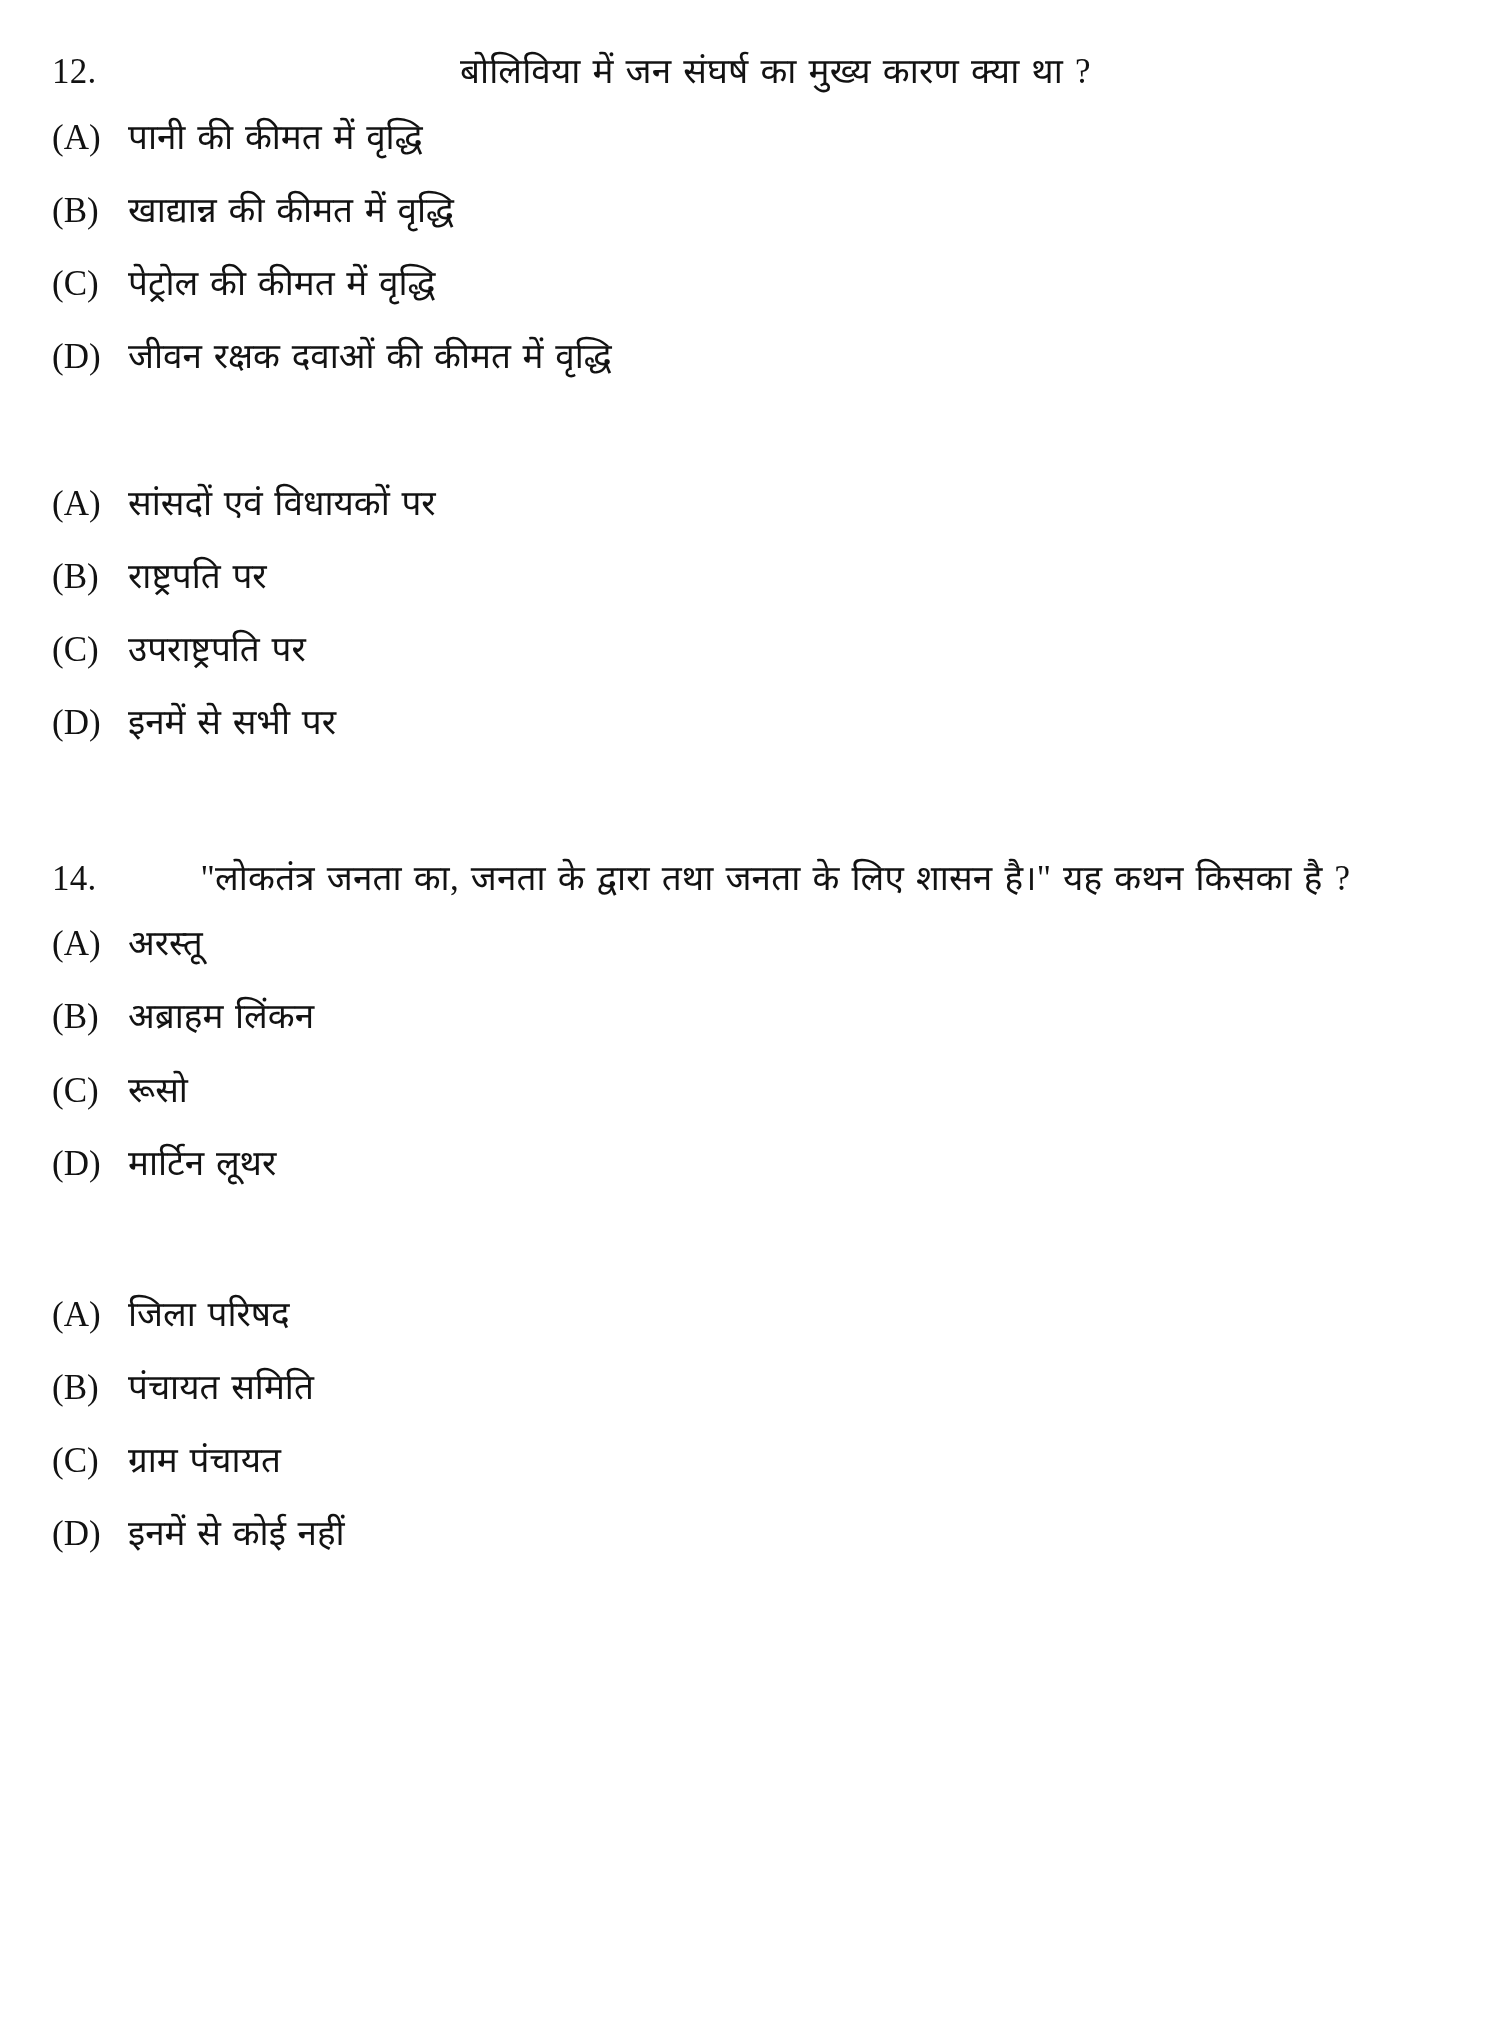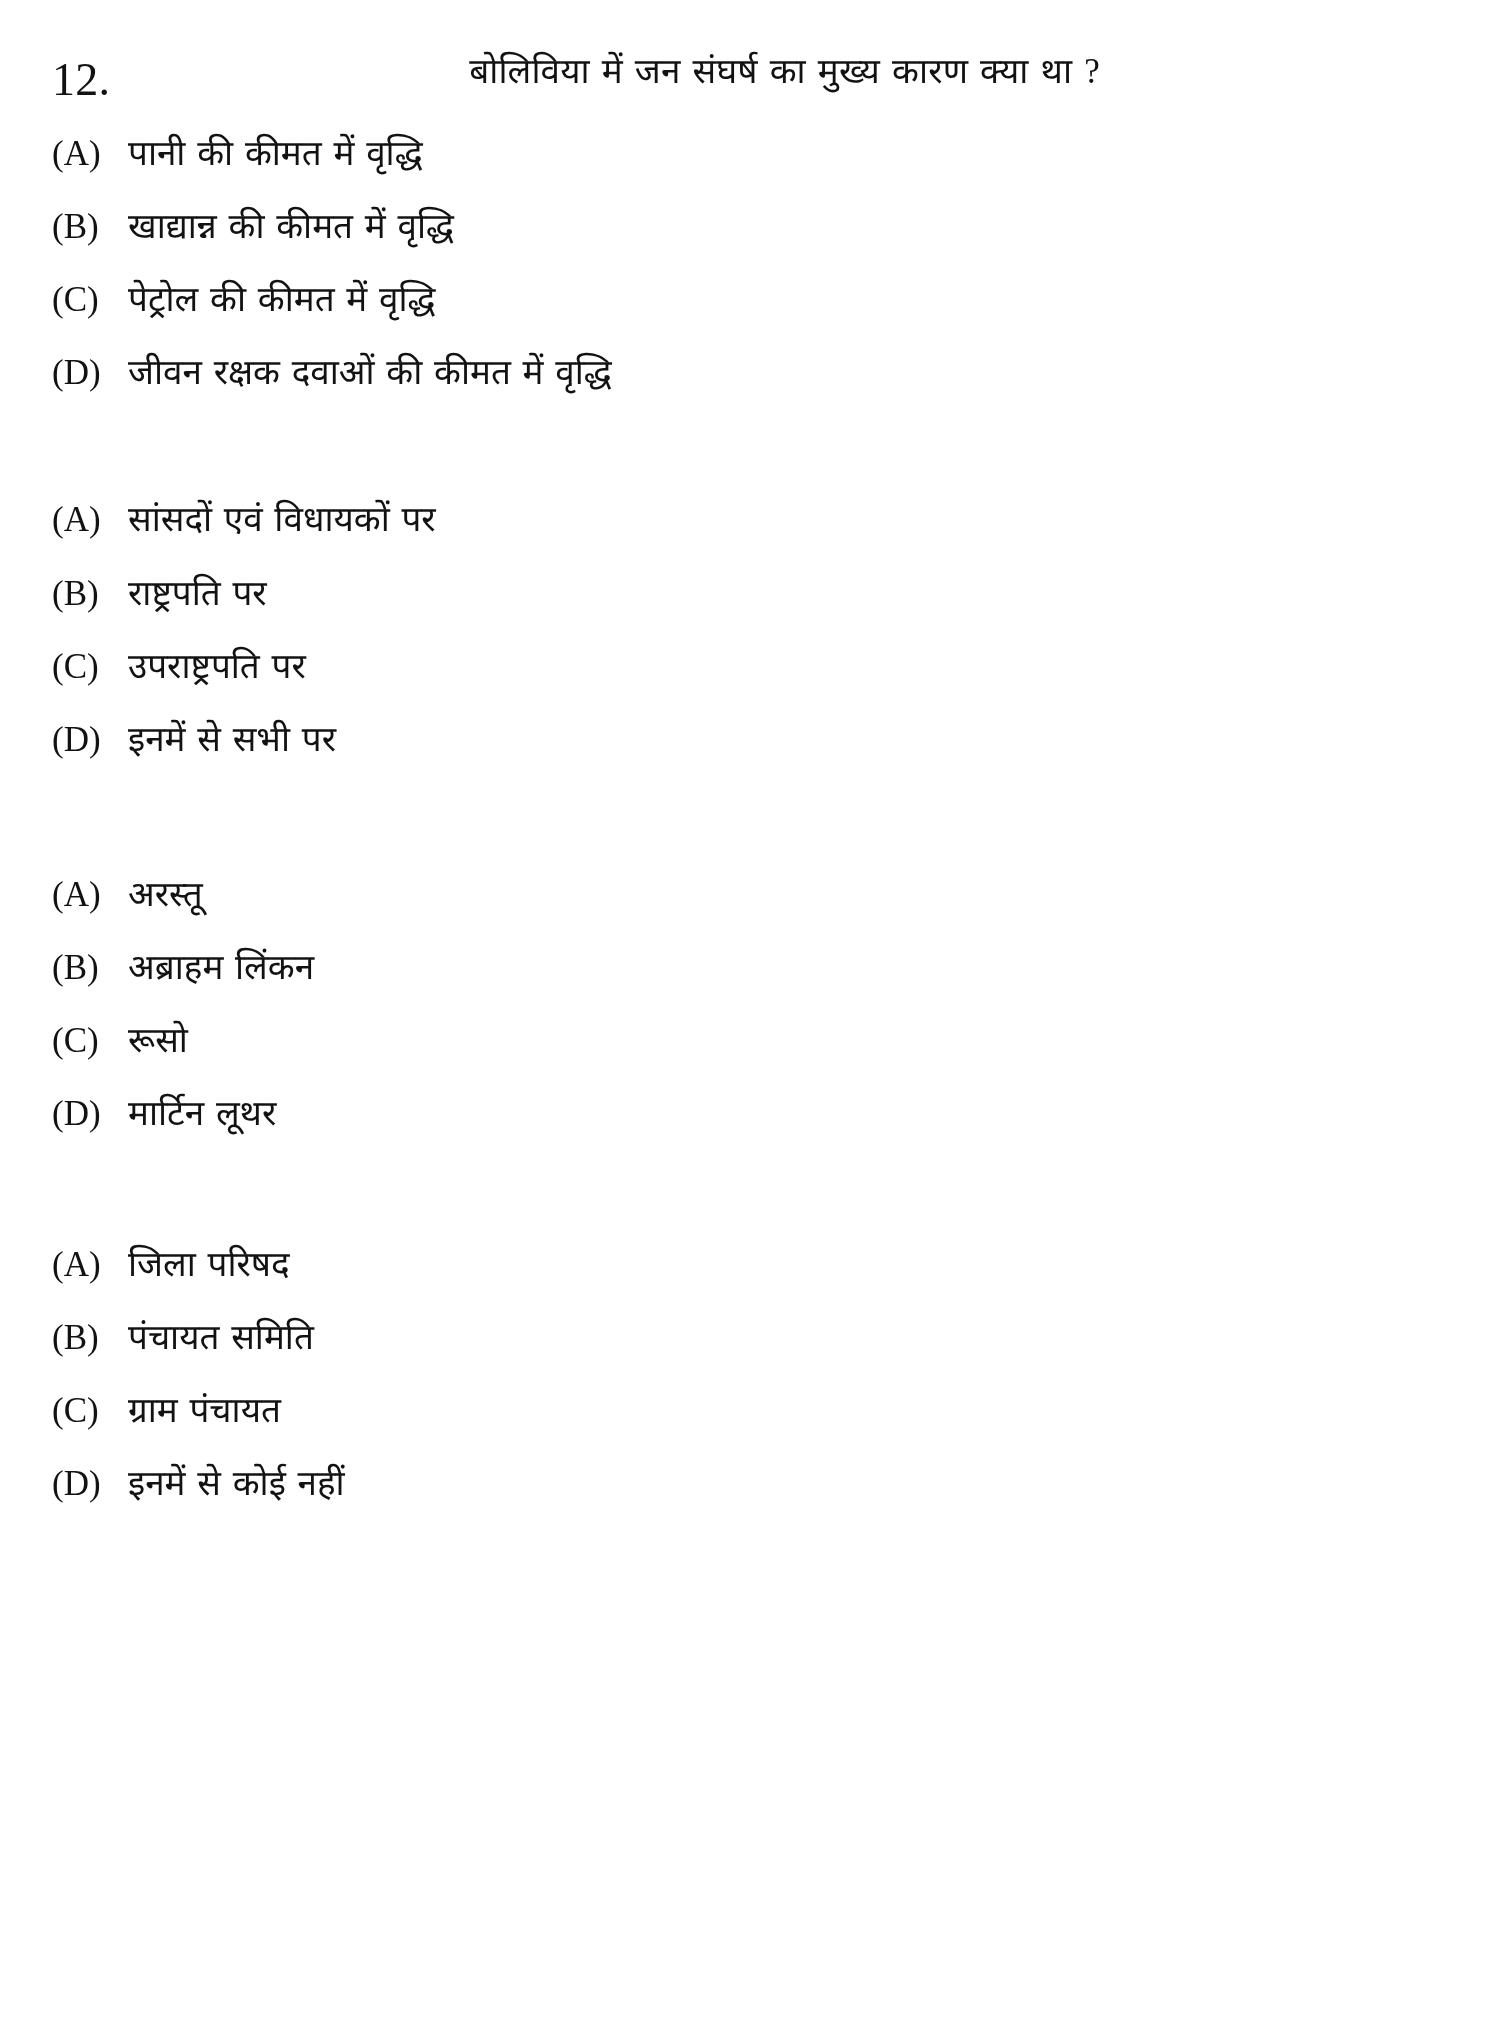--- a/index.html
+++ b/index.html
@@ -38,21 +38,21 @@
     letter-spacing: 0.2px;
     color: #121212;
     margin: 0 0 14px 0;
     word-spacing: 3px;
   }
 
   .q-number {
     flex: 0 0 auto;
     padding-right: 14px;
     white-space: nowrap;
-    font-size: 46px;
+    font-size: 35px;
   }
 
   .q-text {
     flex: 1 1 auto;
     max-width: 1330px;
     text-align: center;
   }
 
   .option-row {
     display: flex;
@@ -123,20 +123,24 @@
     </div>
     <div class="option-row">
       <span class="opt-label">(D)</span>
       <span class="opt-text">इनमें से सभी पर</span>
     </div>
   </div>
 
   <div class="gap-13-14"></div>
 
   <div class="question-block">
+    <div class="question-stem">
+      <span class="q-number">14.</span>
+      <span class="q-text">"लोकतंत्र जनता का, जनता के द्वारा तथा जनता के लिए शासन है।" यह कथन किसका है ?</span>
+    </div>
     <div class="option-row">
       <span class="opt-label">(A)</span>
       <span class="opt-text">अरस्तू</span>
     </div>
     <div class="option-row">
       <span class="opt-label">(B)</span>
       <span class="opt-text">अब्राहम लिंकन</span>
     </div>
     <div class="option-row">
       <span class="opt-label">(C)</span>

